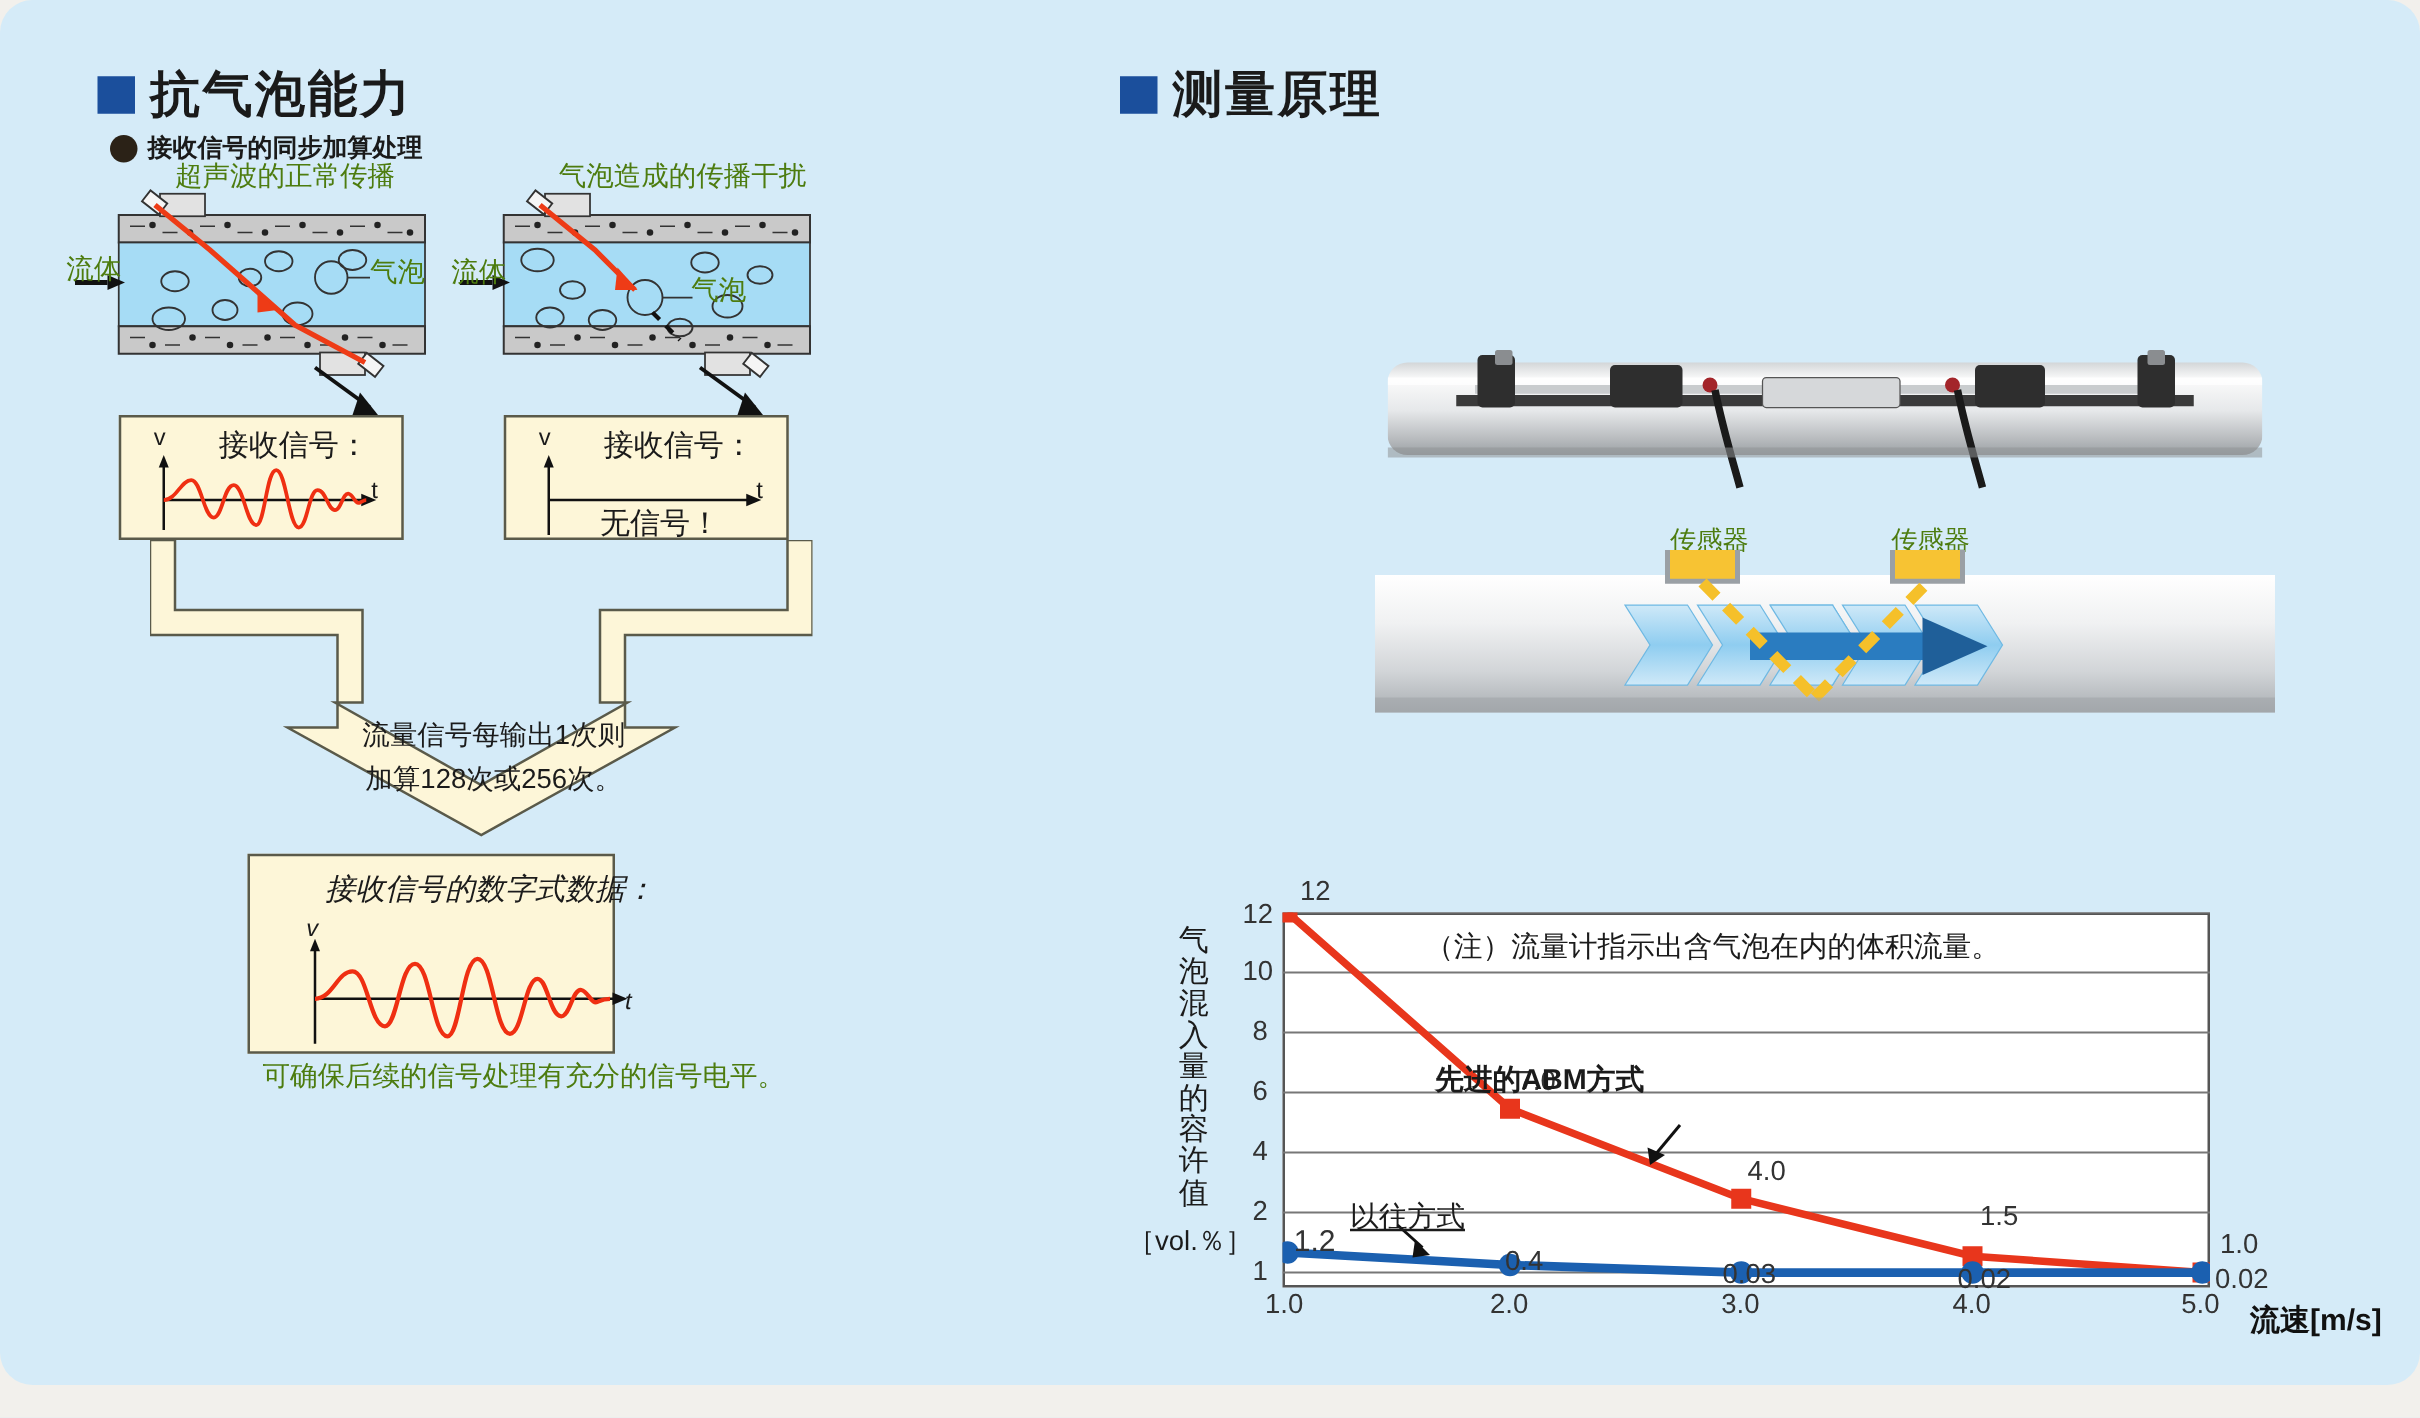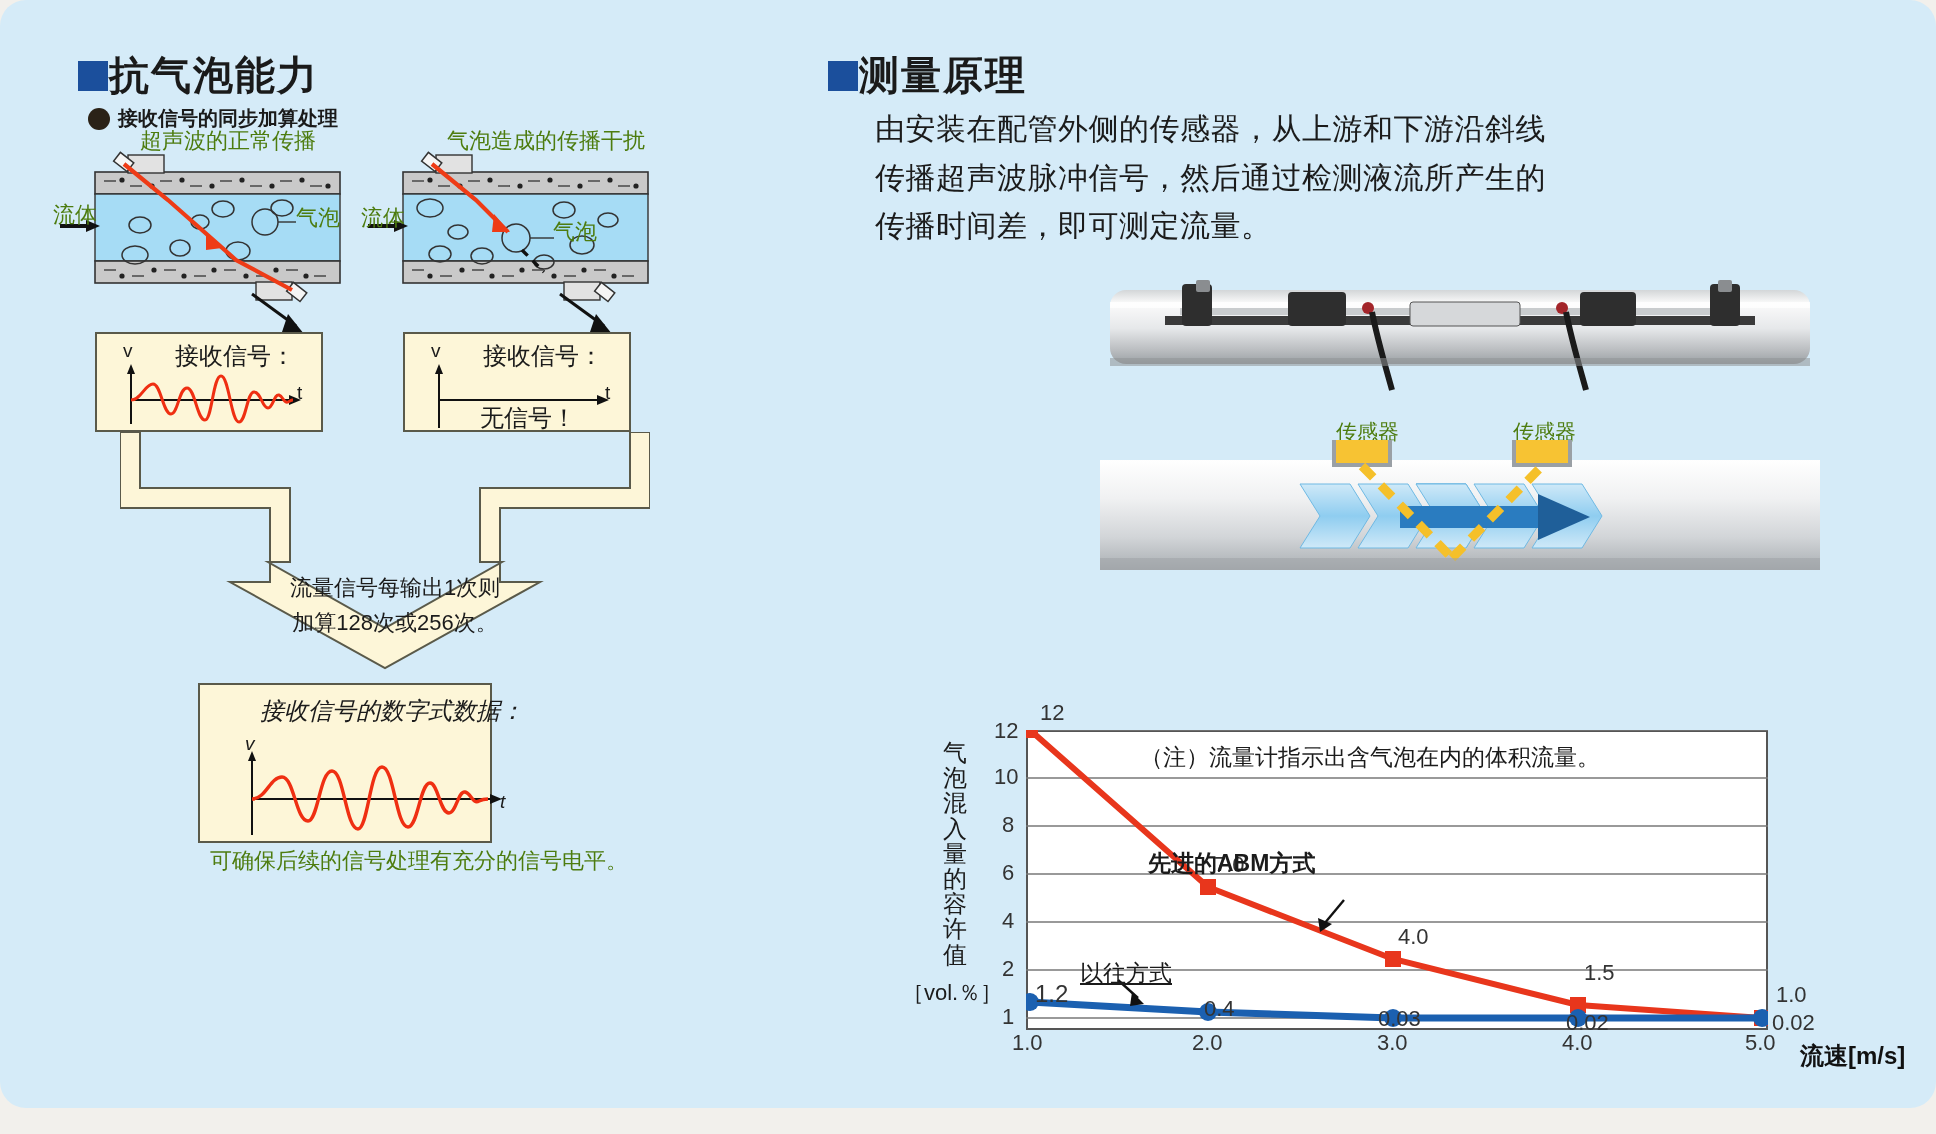--- a/index.html
+++ b/index.html
@@ -17,21 +17,21 @@
   }
   #panel {
     position: absolute;
     left: 0; top: 0;
     width: 1936px; height: 1108px;
     background: #d5ebf8;
     border-radius: 26px;
   }
   .sec-head {
     position: absolute;
-    display: flex; align-items: center; gap: 1px;
+    display: flex; align-items: center; gap: 12px;
   }
   .sq {
     width: 30px; height: 30px; background: #1b4f9c; display:block;
   }
   .sec-title {
     font-size: 40px; font-weight: bold; color: #1a1a1a; letter-spacing: 2px;
   }
   .sub-head {
     position: absolute; display: flex; align-items: center; gap: 8px;
   }
@@ -274,30 +274,25 @@
       <polygon points="246,43 258,48 246,53" fill="#111"></polygon>
       <path d="M8,48 C22,48 26,26 38,26 C50,26 52,70 64,70 C74,70 76,20 88,20
                C100,20 102,78 114,78 C124,78 126,16 138,16 C150,16 152,76 164,76
                C174,76 176,32 186,32 C194,32 196,62 205,62 C212,62 214,40 221,41
                C227,42 229,54 235,50 C239,48 241,48 244,48" fill="none" stroke="#ef2f12" stroke-width="3.4"></path>
     </svg>
   </div>
 
   <div class="cap" style="left:210px; top:846px; font-size:22px;">可确保后续的信号处理有充分的信号电平。</div>
 
-  <div class="sec-head" style="left:828px; top:48px;text-align:right;">
+  <div class="sec-head" style="left:896px; top:48px;text-align:right;">
     <span class="sq"></span>
     <span class="sec-title">测量原理</span>
   </div>
 
-  <div class="body-text" style="left:875px; top:105px; width:760px;">
-    <div>由安装在配管外侧的传感器，从上游和下游沿斜线</div>
-    <div>传播超声波脉冲信号，然后通过检测液流所产生的</div>
-    <div>传播时间差，即可测定流量。</div>
-  </div>
 
   <div style="position:absolute; left:1110px; top:272px; width:700px; height:120px; overflow:hidden;">
     <svg width="700" height="120">
       <defs>
         <linearGradient id="pipeg" x1="0" y1="0" x2="0" y2="1">
           <stop offset="0%" stop-color="#d3d6d8"></stop>
           <stop offset="18%" stop-color="#fbfbfb"></stop>
           <stop offset="52%" stop-color="#e6e8ea"></stop>
           <stop offset="82%" stop-color="#b9bcbf"></stop>
           <stop offset="100%" stop-color="#9aa0a4"></stop>

